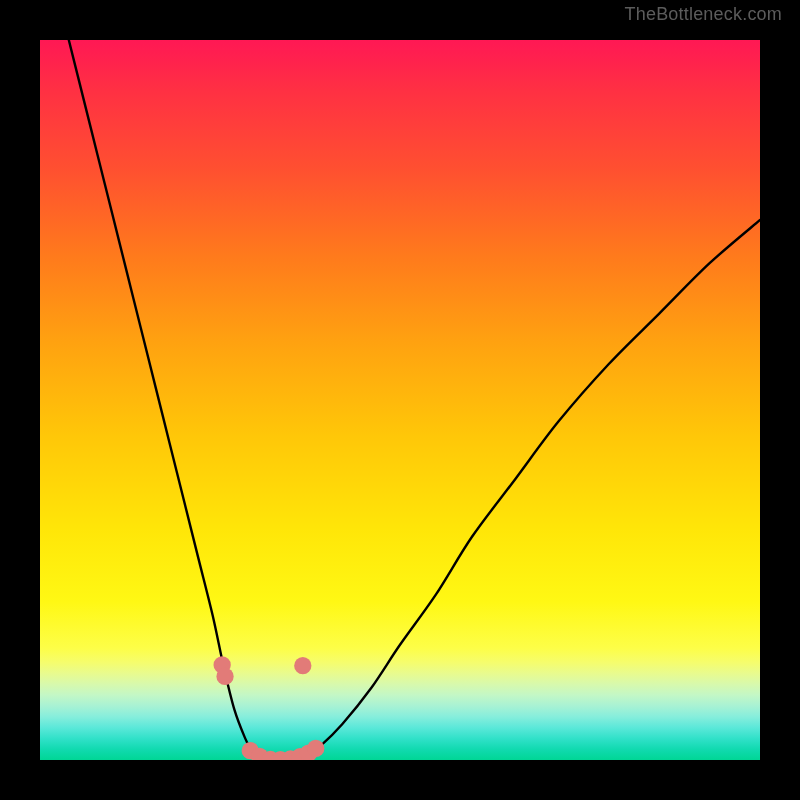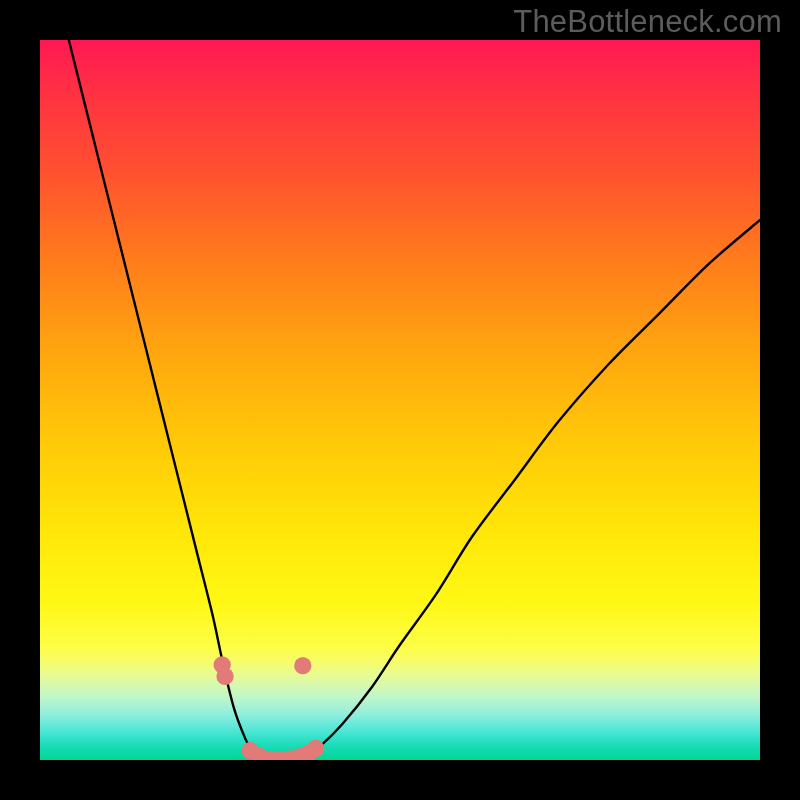--- a/index.html
+++ b/index.html
@@ -14,21 +14,21 @@
   .frame {
     position: relative;
     width: 800px;
     height: 800px;
     background: #000000;
   }
   .watermark {
     position: absolute;
     top: 4px;
     right: 18px;
-    font-size: 31px;
+    font-size: 18px;
     color: #5c5c5c;
     font-weight: 400;
     letter-spacing: 0.2px;
     z-index: 50;
   }
   .plot-area {
     position: absolute;
     left: 40px;
     top: 40px;
     width: 720px;

